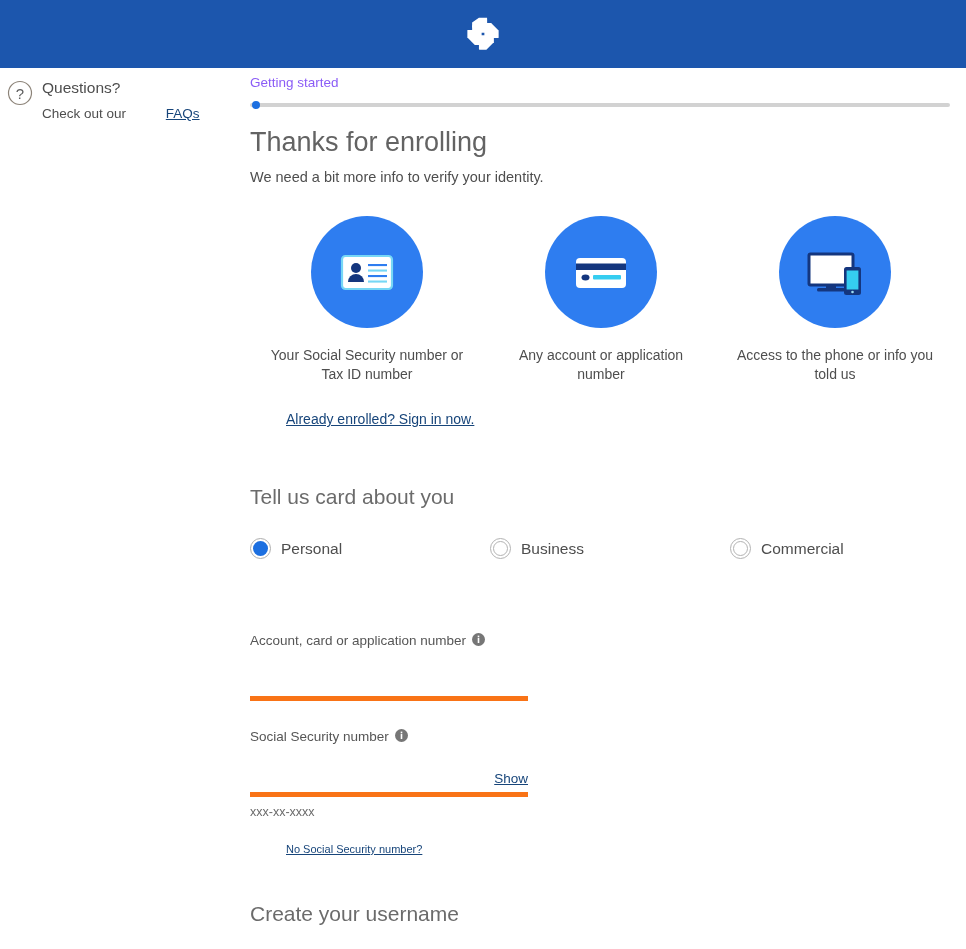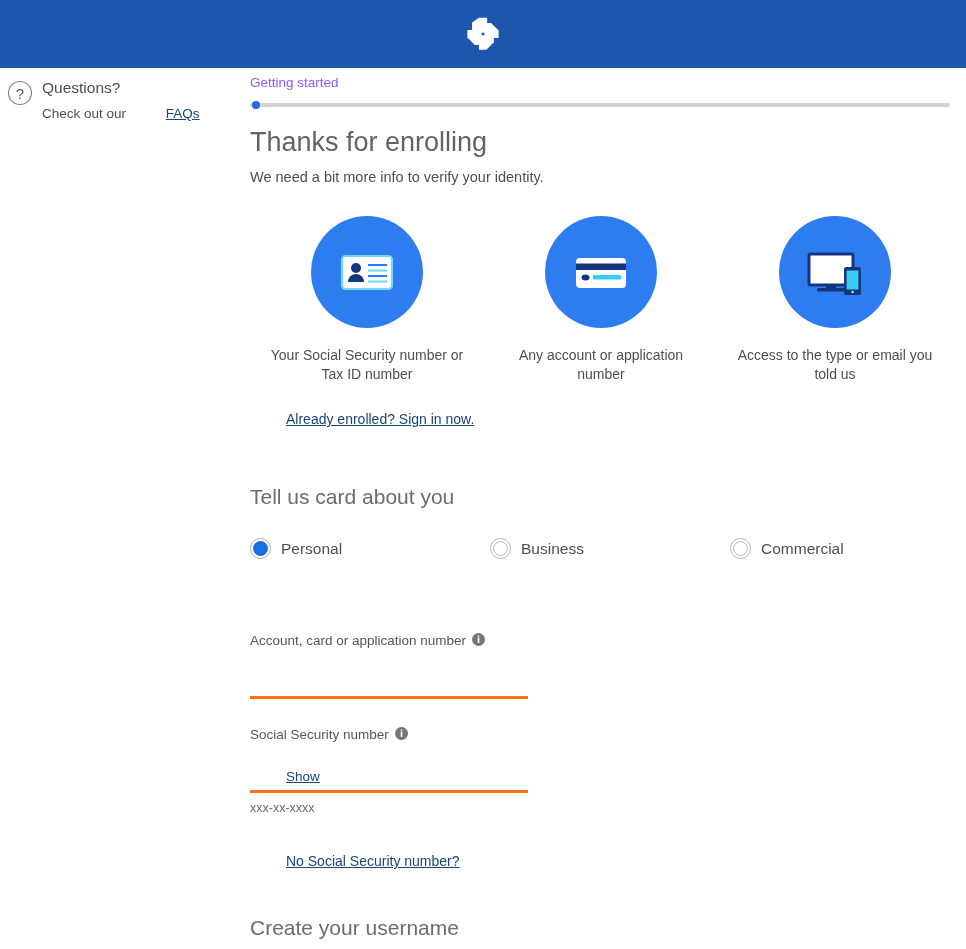--- a/index.html
+++ b/index.html
@@ -237,24 +237,25 @@
   .field-label {
     font-size: 13.5px;
     color: #565656;
     line-height: 18px;
     display: flex;
     align-items: center;
   }
   .field-input-wrap {
     position: relative;
     margin-top: 6px;
-    border-bottom: 3px solid #f97316;
+    border-bottom: 5px solid #f97316;
     height: 40px;
     display: flex;
     align-items: flex-end;
+    justify-content: flex-end;
   }
   .field-input {
     position: absolute;
     left: 0;
     top: 0;
     width: 100%;
     height: 39px;
     border: 0;
     outline: none;
     background: transparent;
@@ -273,22 +274,22 @@
   .field-hint {
     font-size: 12.5px;
     color: #6a6a6a;
     margin-top: 7px;
     line-height: 16px;
   }
 
   .block-account { margin-top: 73px; }
   .block-ssn { margin-top: 27px; }
   .no-ssn-line {
-    margin-top: 37px;
-    font-size: 14px;
+    margin-top: 23px;
+    font-size: 11px;
   }
   .block-username { margin-top: 46px; }
 </style>
 </head>
 <body>
 
 <div class="site-header">
   <span>
     <svg class="chase-logo" viewBox="0 0 100 100" aria-hidden="true">
       <g fill="#ffffff">
@@ -366,21 +367,21 @@
           <div class="icon-circle">
             <svg width="66" height="66" viewBox="0 0 66 66" aria-hidden="true">
               <rect x="7" y="15" width="44" height="31" rx="1.5" fill="#ffffff" stroke="#14367e" stroke-width="3"></rect>
               <rect x="24" y="46" width="10" height="4" fill="#14367e"></rect>
               <rect x="15" y="49" width="28" height="3.5" rx="1.5" fill="#14367e"></rect>
               <rect x="42" y="28" width="17" height="28" rx="2.5" fill="#14367e"></rect>
               <rect x="44.6" y="31.5" width="11.8" height="19" fill="#35cdf0"></rect>
               <circle cx="50.5" cy="53" r="1.3" fill="#9fdff3"></circle>
             </svg>
           </div>
-          <div class="icon-caption">Access to the type or email you told us</div>
+          <div class="icon-caption">Access to the phone or info you told us</div>
         </div>
 
       </div>
 
       <div class="signin-line">
         <a class="link">Already enrolled? Sign in now.</a>
       </div>
 
       <section class="block-tell">
         <h2 class="section-title">Tell us card about you</h2>

